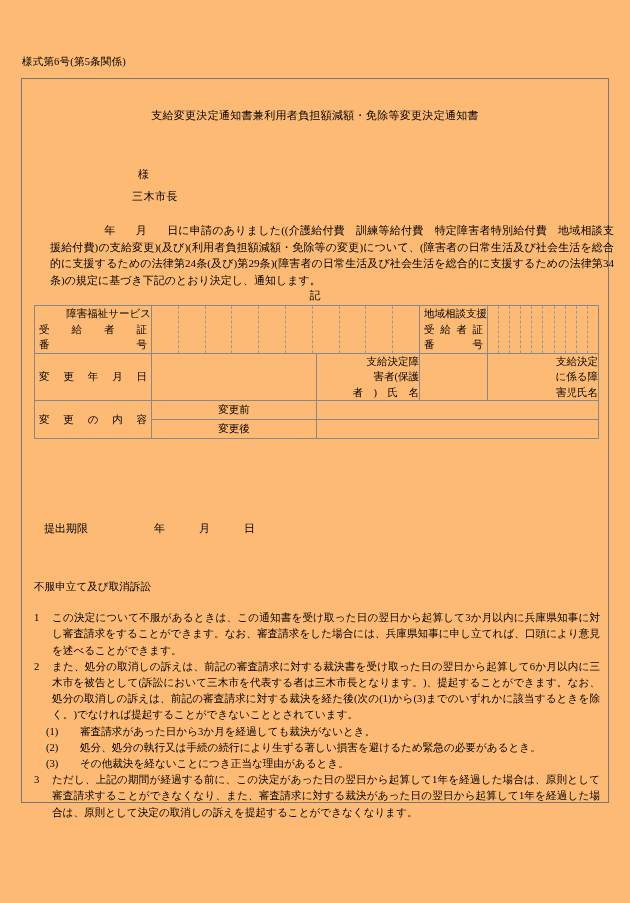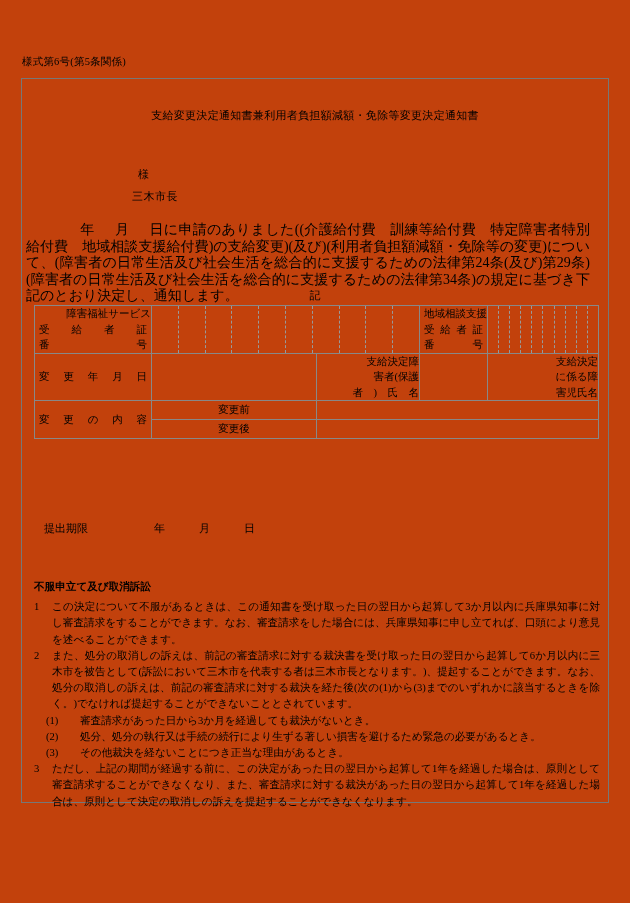--- a/index.html
+++ b/index.html
@@ -13,21 +13,21 @@
     font-family: "Liberation Serif", "DejaVu Serif", serif;
     color: #000000;
     position: relative;
     overflow: hidden;
   }
   .page {
     position: absolute;
     left: 0; top: 0;
     width: 630px;
     height: 903px;
-    background: #c2410c;
+    background: #fdba74;
   }
   
   .form-no {
     position: absolute;
     left: 22px;
     top: 55px;
     font-size: 10.5px;
     letter-spacing: 0.2px;
     white-space: nowrap;
   }
@@ -84,23 +84,23 @@
     text-align: left;
     font-size: 11px;
     letter-spacing: 0.5px;
     padding-left: 110px;
     box-sizing: border-box;
   }
   
   .body-para {
     position: absolute;
     top: 143px;
-    left: 4px;
+    left: 28px;
     width: 564px;
-    font-size: 14px;
+    font-size: 11px;
     line-height: 16.5px;
     text-align: justify;
     text-justify: inter-character;
   }
   .body-para .indent { display: inline-block; width: 54px; }
   .body-para .sp { display: inline-block; width: 20px; }
 
   
   .ki {
     position: absolute;
@@ -174,21 +174,21 @@
 
   
   .appeal {
     position: absolute;
     top: 500px;
     left: 12px;
     width: 566px;
     font-size: 10.6px;
     line-height: 16.2px;
   }
-  .appeal .head { margin-bottom: 4px; font-weight: bold; }
+  .appeal .head { margin-bottom: 15px; }
   .appeal .item {
     display: flex;
     text-align: justify;
     text-justify: inter-character;
     margin-bottom: 0px;
   }
   .appeal .num {
     flex: 0 0 auto;
     width: 18px;
     text-align: left;

